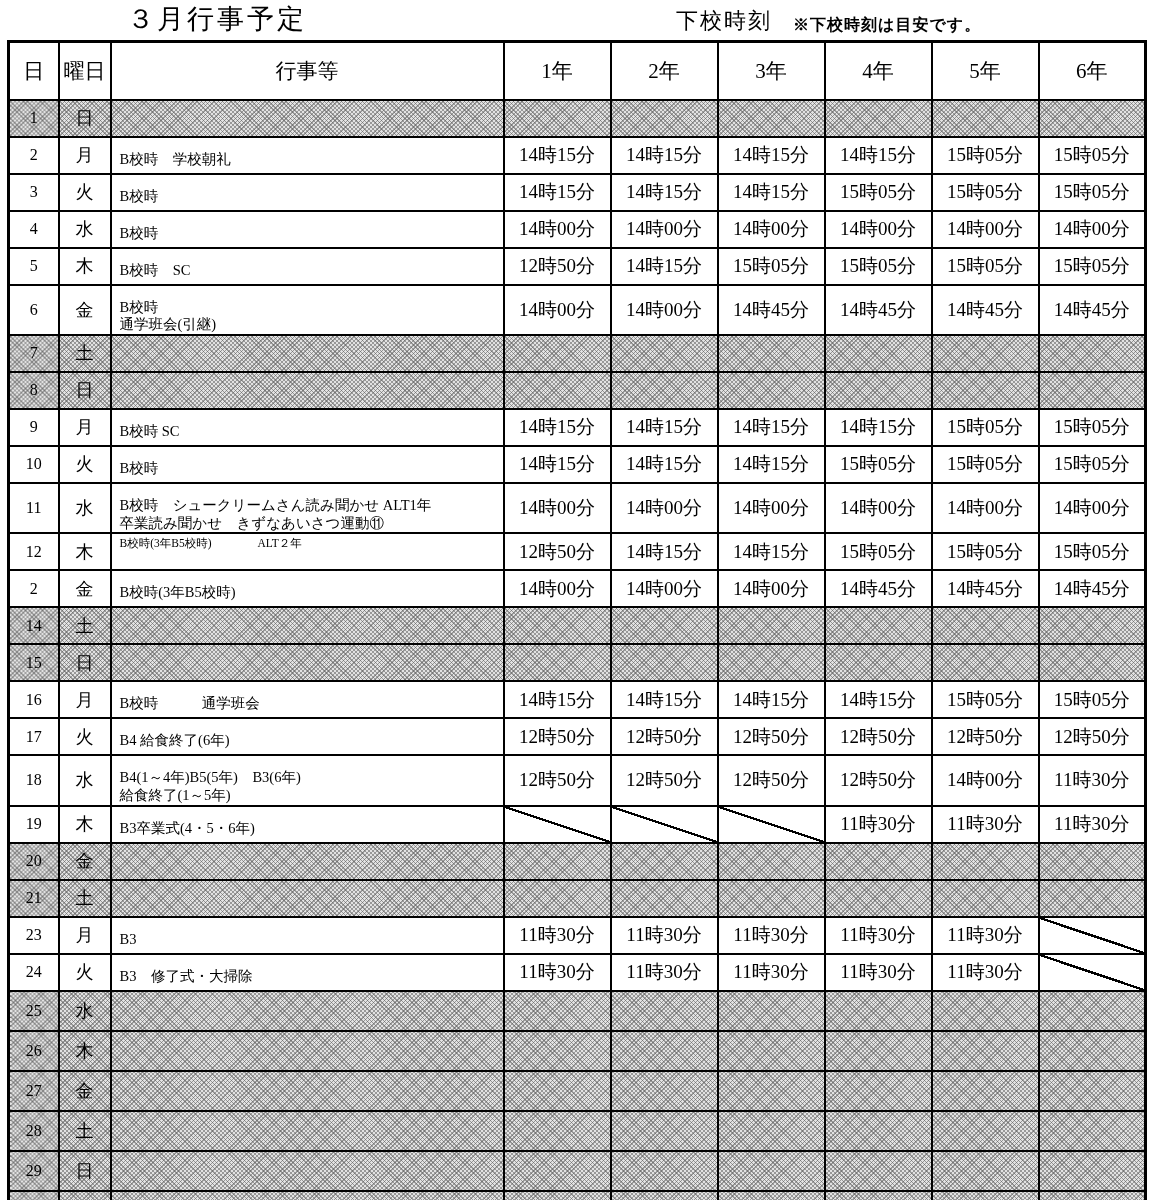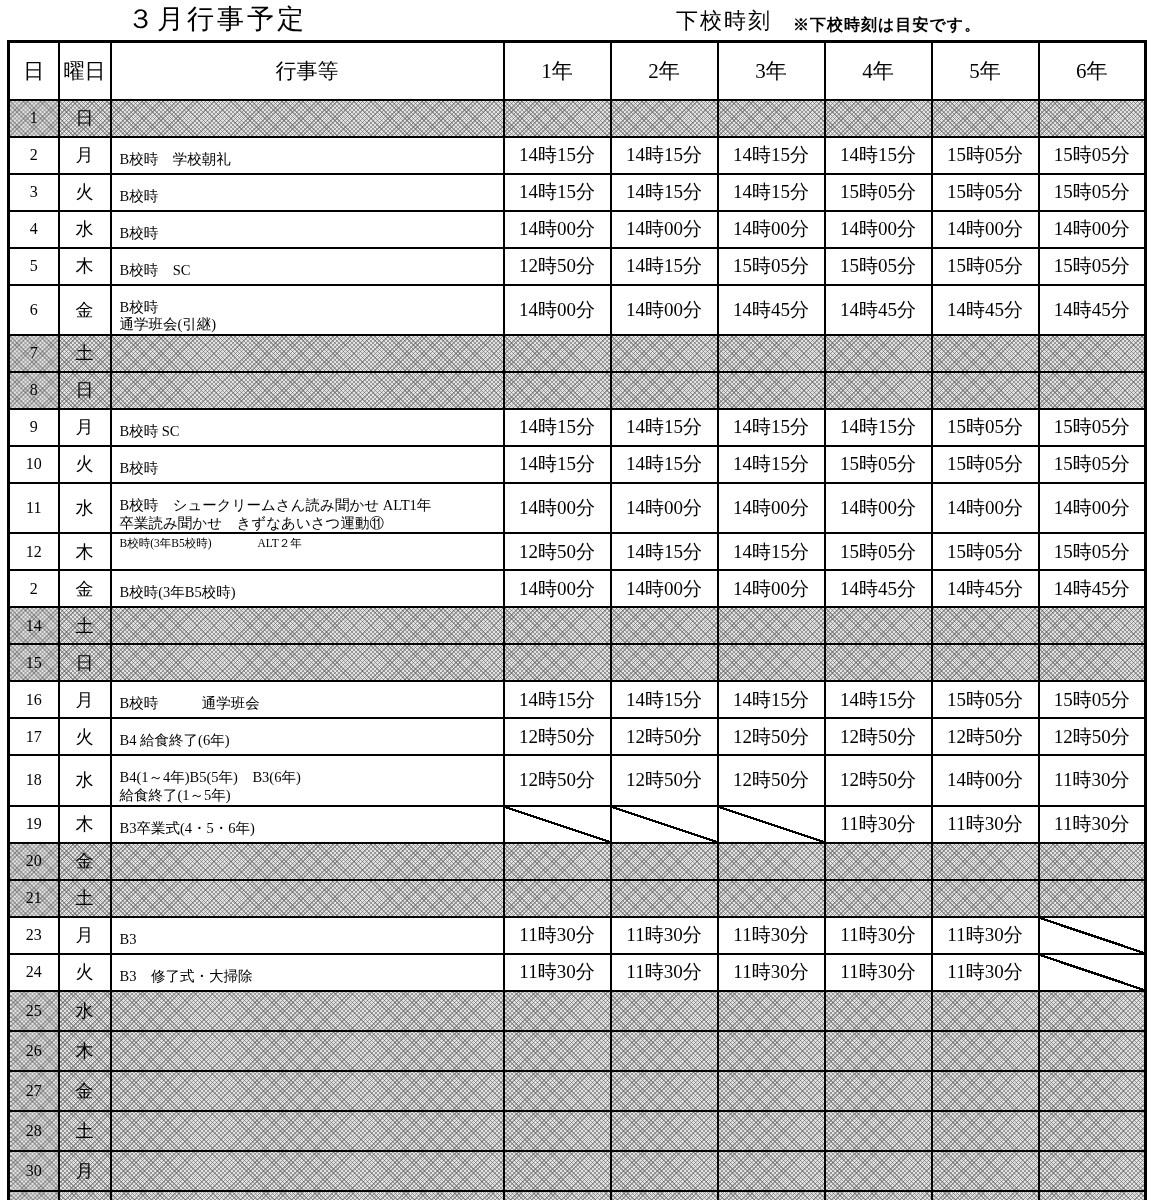--- a/index.html
+++ b/index.html
@@ -425,20 +425,31 @@
           <td class="c-wd">土</td>
           <td class="c-event"><span class="ev"></span></td>
           <td class="c-time"></td>
           <td class="c-time"></td>
           <td class="c-time"></td>
           <td class="c-time"></td>
           <td class="c-time"></td>
           <td class="c-time"></td>
         </tr>
         <tr class="shaded compact">
+          <td class="c-day">29</td>
+          <td class="c-wd">日</td>
+          <td class="c-event"><span class="ev"></span></td>
+          <td class="c-time"></td>
+          <td class="c-time"></td>
+          <td class="c-time"></td>
+          <td class="c-time"></td>
+          <td class="c-time"></td>
+          <td class="c-time"></td>
+        </tr>
+        <tr class="shaded compact">
           <td class="c-day">30</td>
           <td class="c-wd">月</td>
           <td class="c-event"><span class="ev"></span></td>
           <td class="c-time"></td>
           <td class="c-time"></td>
           <td class="c-time"></td>
           <td class="c-time"></td>
           <td class="c-time"></td>
           <td class="c-time"></td>
         </tr>

